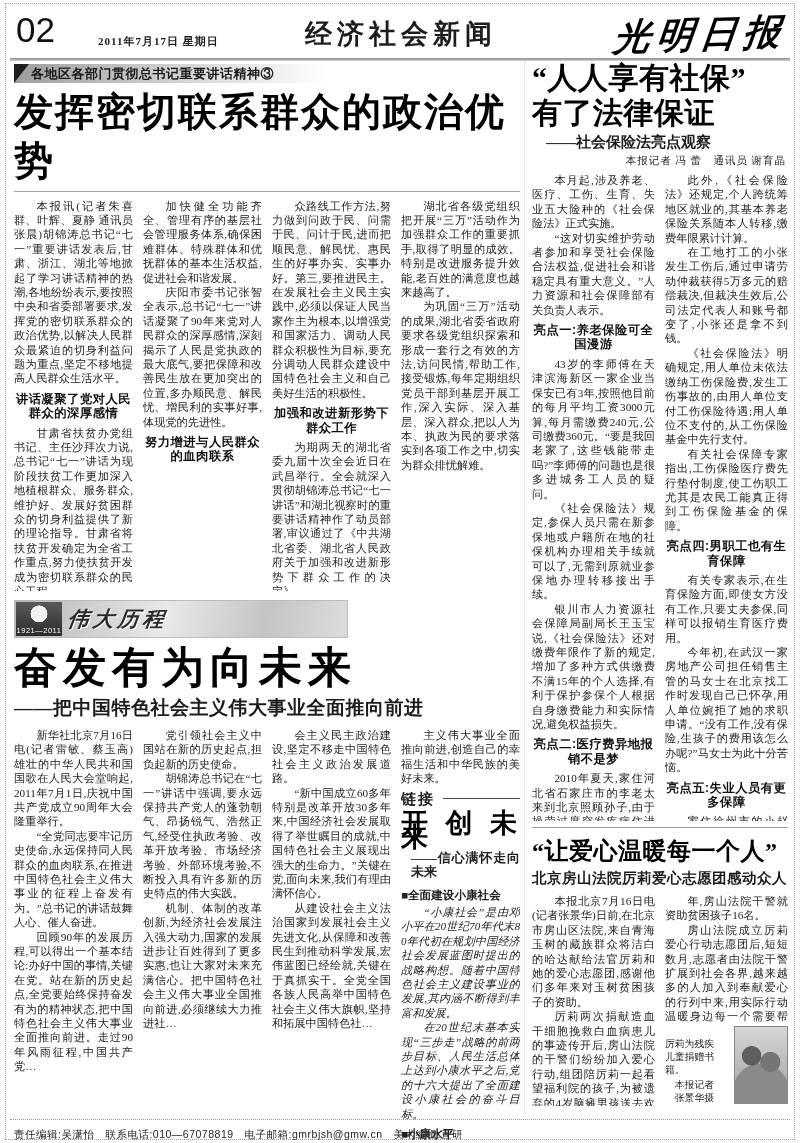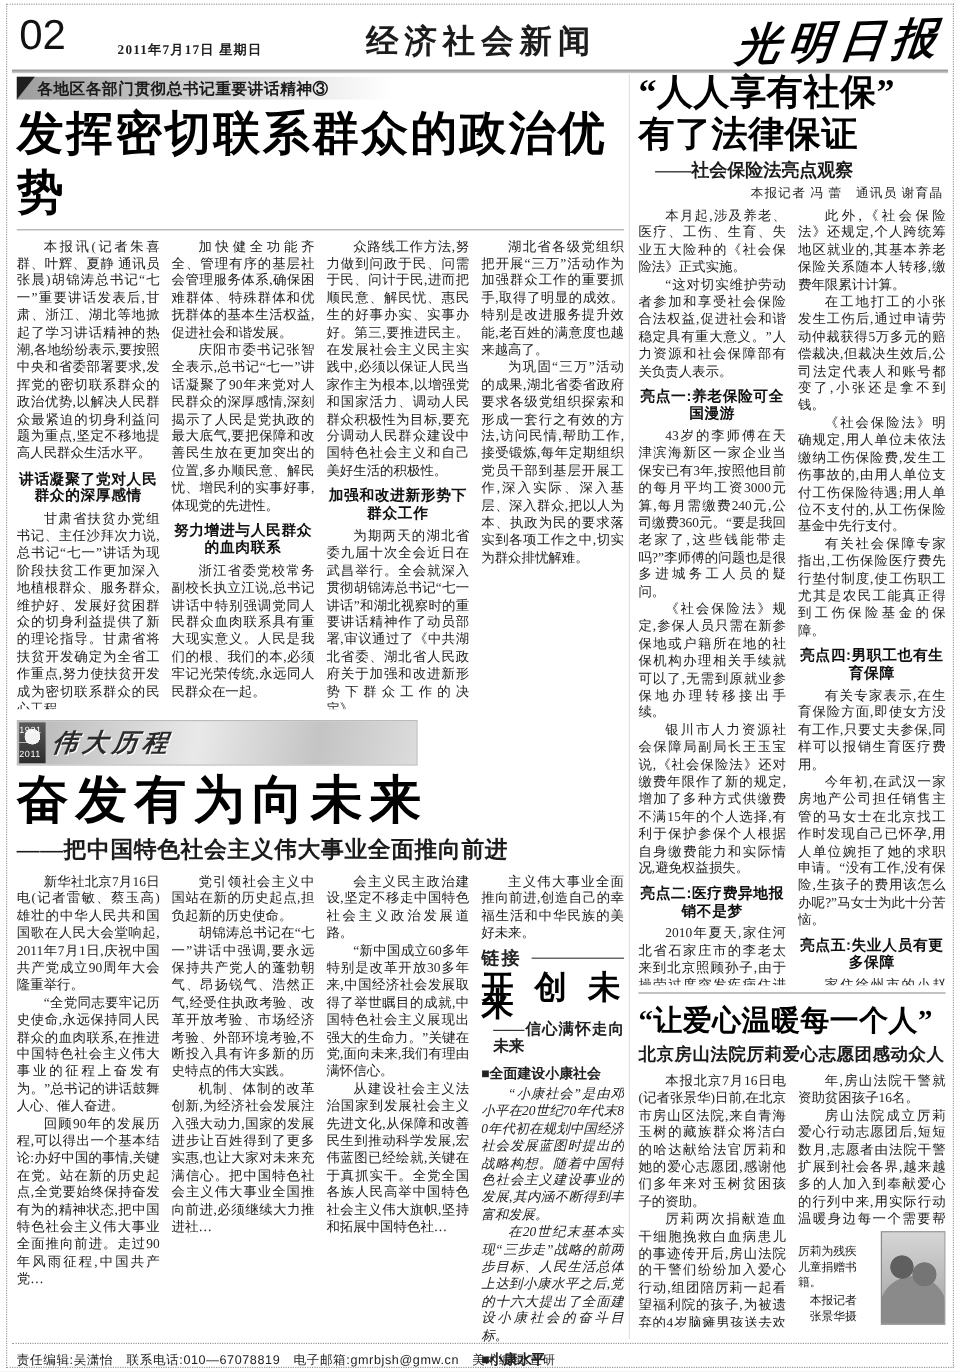--- a/index.html
+++ b/index.html
@@ -33,23 +33,23 @@
           background:linear-gradient(90deg,#9d9d9d,#dcdcdc 62%,#f5f5f5 90%,#fff);}
   .kick-tri{width:0;height:0;border-top:19px solid #1e1e1e;border-right:15px solid transparent;}
   .kick-text{font-weight:bold;font-size:13px;margin-left:2px;letter-spacing:0.5px;}
   .lead-headline{font-size:39px;font-weight:bold;letter-spacing:2px;line-height:1.25;margin-top:5px;color:#000;}
   .lead-rule{border-bottom:1px solid #a8a8a8;margin:5px 0 7px;}
   .lead-cols{height:392px;}
 
   .gc-banner{margin-top:9px;width:332px;height:36px;display:flex;align-items:center;
              background:linear-gradient(100deg,#b5b5b5,#e9e9e9 45%,#c4c4c4 75%,#dcdcdc);
              border:1px solid #bbb;}
-  .gc-emblem{width:22px;height:34px;margin:0 6px 0 1px;background:
+  .gc-emblem{width:46px;height:34px;margin:0 6px 0 1px;background:
              radial-gradient(circle at 50% 35%,#f2f2f2 0 26%,transparent 27%),
-             linear-gradient(#5a5a5a,#2c2c2c);display:flex;align-items:center;justify-content:center;}
+             linear-gradient(#5a5a5a,#2c2c2c);display:flex;align-items:flex-end;justify-content:center;}
   .gc-years{font-size:7.5px;color:#fff;font-family:"Liberation Sans",sans-serif;letter-spacing:0.5px;line-height:10px;}
   .gc-title{font-size:21px;font-weight:bold;font-style:italic;letter-spacing:4px;color:#2a2a2a;
             transform:skewX(-8deg);text-shadow:1px 1px 0 #fff;}
   .gc-headline{font-size:43px;font-weight:bold;letter-spacing:6px;line-height:1.15;margin-top:5px;color:#000;}
   .gc-subtitle{font-size:19px;font-weight:bold;margin:3px 0 7px;letter-spacing:0.5px;}
   .gc-cols{height:443px;}
 
   
   .linkbox{margin-top:5px;}
   .link-label-row{display:flex;align-items:center;margin:6px 0 10px;}
@@ -108,21 +108,20 @@
     <div class="cols lead-cols">
       <div class="col">
           <div class="bt p">本报讯(记者朱喜群、叶辉、夏静 通讯员张晨)胡锦涛总书记“七一”重要讲话发表后,甘肃、浙江、湖北等地掀起了学习讲话精神的热潮,各地纷纷表示,要按照中央和省委部署要求,发挥党的密切联系群众的政治优势,以解决人民群众最紧迫的切身利益问题为重点,坚定不移地提高人民群众生活水平。</div>
           <div class="bt sub">讲话凝聚了党对人民群众的深厚感情</div>
           <div class="bt p">甘肃省扶贫办党组书记、主任沙拜次力说,总书记“七一”讲话为现阶段扶贫工作更加深入地植根群众、服务群众,维护好、发展好贫困群众的切身利益提供了新的理论指导。甘肃省将扶贫开发确定为全省工作重点,努力使扶贫开发成为密切联系群众的民心工程。</div>
         </div>
       <div class="col">
           <div class="bt p">加快健全功能齐全、管理有序的基层社会管理服务体系,确保困难群体、特殊群体和优抚群体的基本生活权益,促进社会和谐发展。</div>
           <div class="bt p">庆阳市委书记张智全表示,总书记“七一”讲话凝聚了90年来党对人民群众的深厚感情,深刻揭示了人民是党执政的最大底气,要把保障和改善民生放在更加突出的位置,多办顺民意、解民忧、增民利的实事好事,体现党的先进性。</div>
           <div class="bt sub">努力增进与人民群众的血肉联系</div>
-          <div class="bt p">浙江省委党校常务副校长执立江说,总书记讲话中特别强调党同人民群众血肉联系具有重大现实意义。人民是我们的根、我们的本,必须牢记光荣传统,永远同人民群众在一起。</div>
         </div>
       <div class="col">
           <div class="bt p">众路线工作方法,努力做到问政于民、问需于民、问计于民,进而把顺民意、解民忧、惠民生的好事办实、实事办好。第三,要推进民主。在发展社会主义民主实践中,必须以保证人民当家作主为根本,以增强党和国家活力、调动人民群众积极性为目标,要充分调动人民群众建设中国特色社会主义和自己美好生活的积极性。</div>
           <div class="bt sub">加强和改进新形势下群众工作</div>
           <div class="bt p">为期两天的湖北省委九届十次全会近日在武昌举行。全会就深入贯彻胡锦涛总书记“七一讲话”和湖北视察时的重要讲话精神作了动员部署,审议通过了《中共湖北省委、湖北省人民政府关于加强和改进新形势下群众工作的决定》。</div>
         </div>
       <div class="col">
           <div class="bt p">湖北省各级党组织把开展“三万”活动作为加强群众工作的重要抓手,取得了明显的成效。特别是改进服务提升效能,老百姓的满意度也越来越高了。</div>
           <div class="bt p">为巩固“三万”活动的成果,湖北省委省政府要求各级党组织探索和形成一套行之有效的方法,访问民情,帮助工作,接受锻炼,每年定期组织党员干部到基层开展工作,深入实际、深入基层、深入群众,把以人为本、执政为民的要求落实到各项工作之中,切实为群众排忧解难。</div>
         </div>

